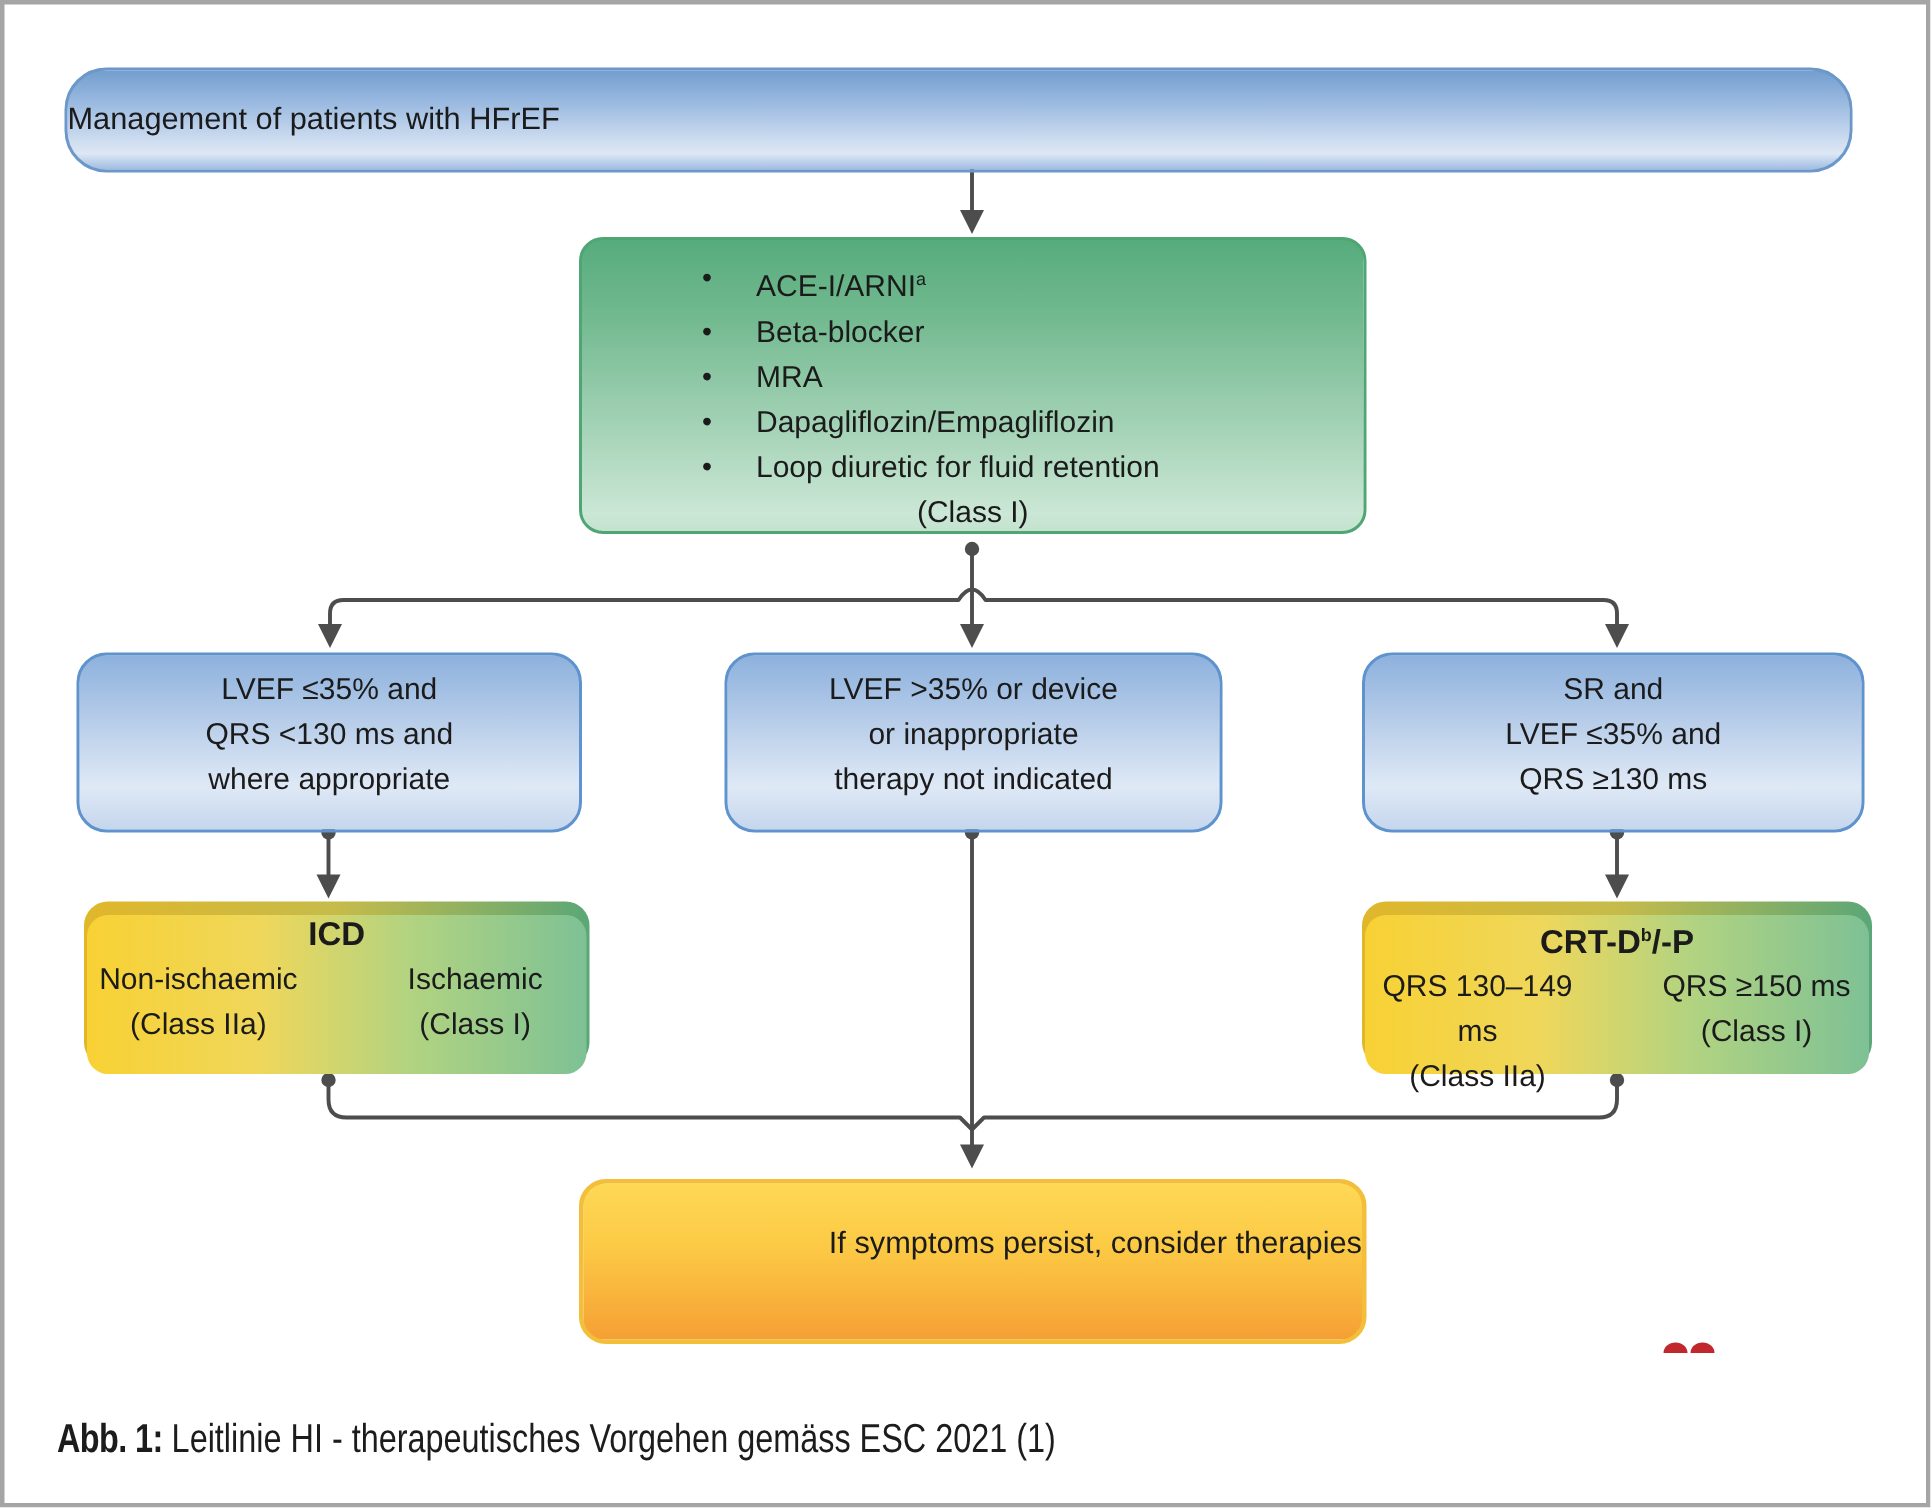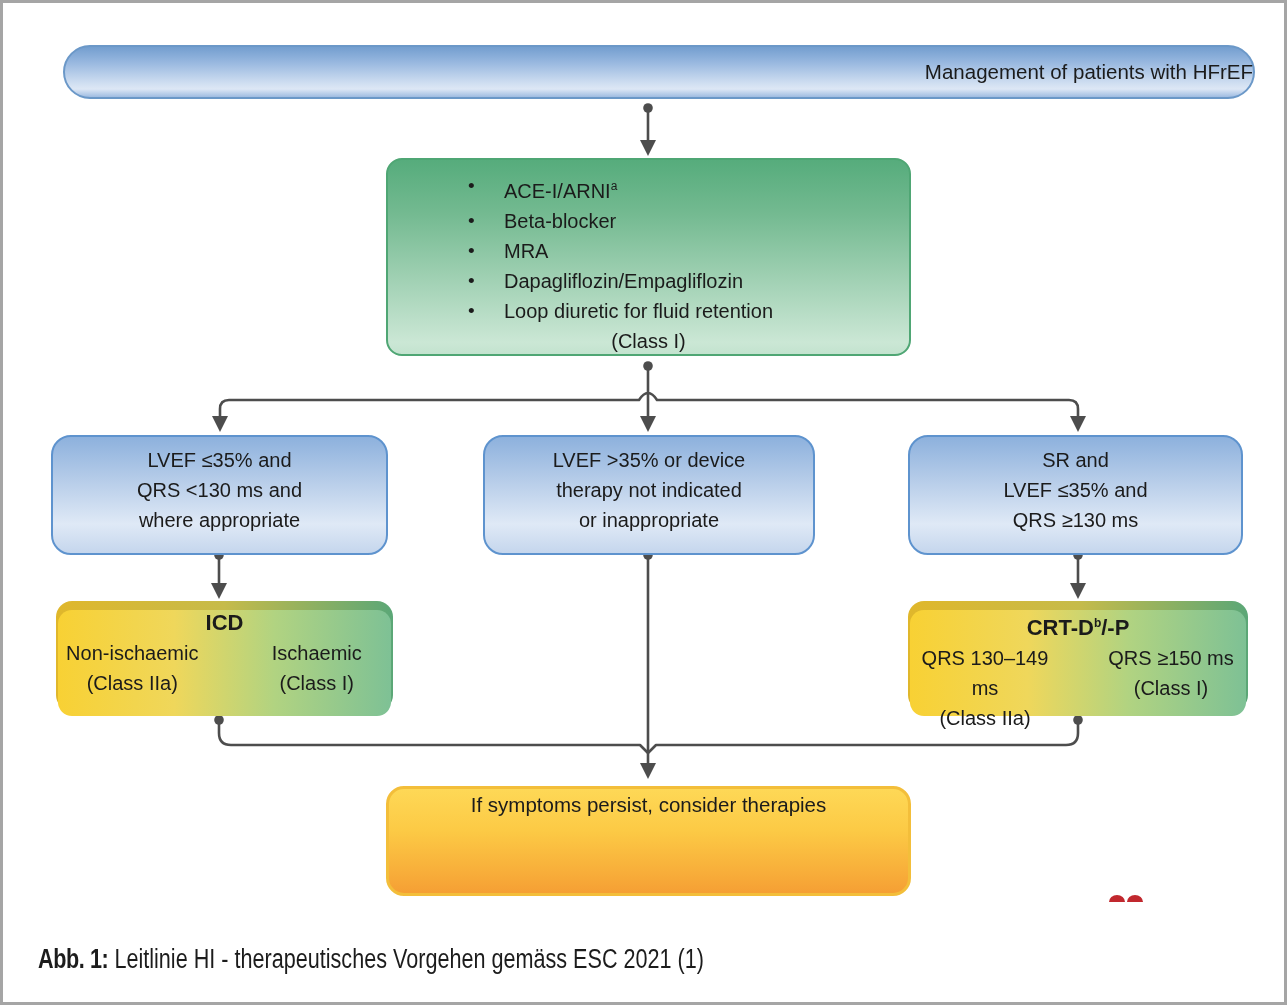--- a/index.html
+++ b/index.html
@@ -19,25 +19,25 @@
     position: absolute;
     left: 0; top: 0;
     width: 1287px; height: 1005px;
     pointer-events: none;
   }
 
   .node { position: absolute; text-align: center; }
 
   
   .header-pill {
-    left: 60px; top: 42px; width: 1192px; height: 54px;
+    left: 40px; top: 42px; width: 1192px; height: 70px;
     border: 2px solid #6b98c8;
     border-radius: 28px;
     background: linear-gradient(180deg, #739ecf 0%, #97b7df 30%, #cfdef1 72%, #dde7f5 84%, #9fbce1 100%);
-    display: flex; align-items: center; justify-content: flex-end;
+    display: flex; align-items: center; justify-content: flex-start;
     font-size: 20.5px;
   }
 
   
   .therapy-box {
     left: 383px; top: 155px; width: 525px; height: 198px;
     border: 2px solid #4fa674;
     border-radius: 16px;
     background: linear-gradient(180deg, #56ac7c 0%, #74ba91 28%, #a5d3b7 65%, #cbe7d5 94%, #c3e3cf 100%);
     text-align: left;
@@ -81,20 +81,22 @@
   .device-cols { display: flex; margin-top: 2px; gap: 36px; }
   .device-col { width: 50%; font-size: 20px; line-height: 30px; }
 
   
   .outcome-box {
     left: 383px; top: 783px; width: 525px; height: 110px;
     border: 3px solid #f3be3a;
     border-radius: 18px;
     background: linear-gradient(180deg, #fed856 0%, #fcca45 40%, #f8ae3a 80%, #f59f34 100%);
     font-size: 20.5px; line-height: 31px;
+    padding-top: 24px;
+    text-align: right;
   }
 
   
   .logo-fragment { position: absolute; left: 1106px; top: 892px; width: 34px; height: 7px; }
   .red-arc {
     position: absolute; top: 0; height: 7px;
     background: #c1282e;
     border-radius: 50% 50% 0 0 / 100% 100% 0 0;
   }
   .red-arc.a { left: 0; width: 16px; }
@@ -175,22 +177,22 @@
     <div class="therapy-note">(Class I)</div>
   </div>
 
   <div class="node criteria criteria-left">
     <div>LVEF ≤35% and</div>
     <div>QRS &lt;130 ms and</div>
     <div>where appropriate</div>
   </div>
   <div class="node criteria criteria-center">
     <div>LVEF &gt;35% or device</div>
+    <div>or inappropriate</div>
     <div>therapy not indicated</div>
-    <div>or inappropriate</div>
   </div>
   <div class="node criteria criteria-right">
     <div>SR and</div>
     <div>LVEF ≤35% and</div>
     <div>QRS ≥130 ms</div>
   </div>
 
   <div class="node device-outer icd">
     <div class="device-inner">
       <div class="device-title">ICD</div>

